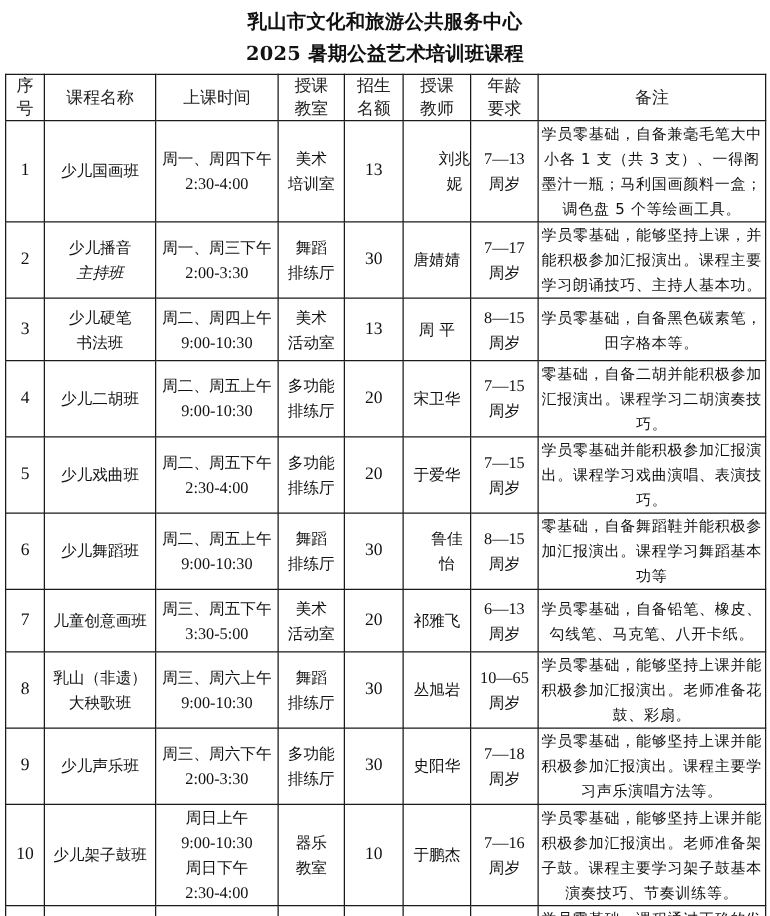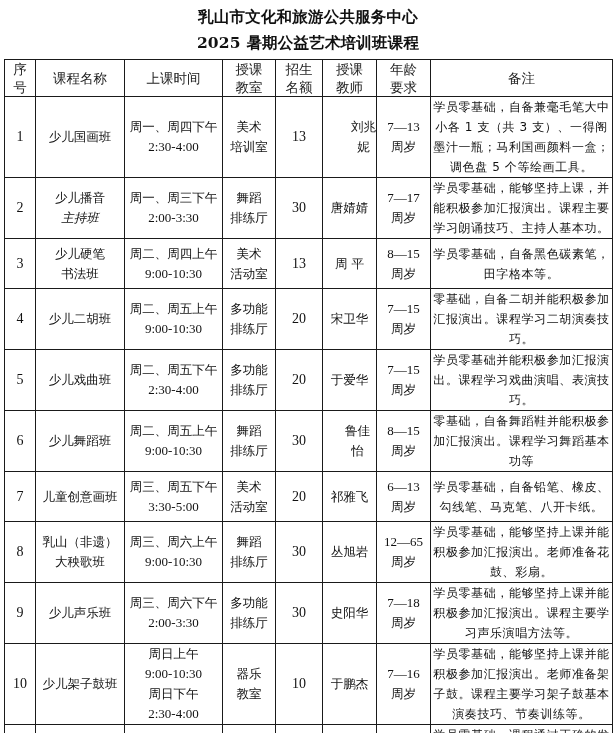--- a/index.html
+++ b/index.html
@@ -290,21 +290,21 @@
         </td>
         <td class="sans">
           <span style="display: block;">舞蹈</span>
           <span style="display: block;">排练厅</span>
         </td>
         <td class="num">30</td>
         <td class="sans">
           <span style="display: block;">丛旭岩</span>
         </td>
         <td>
-          <span class="age-range">12—65</span>
+          <span class="age-range">10—65</span>
           <span class="age-unit">周岁</span>
         </td>
         <td class="note">学员零基础，能够坚持上课并能积极参加汇报演出。老师准备花鼓、彩扇。</td>
       </tr>
       <tr style="height: 61px;">
         <td class="num">9</td>
         <td class="sans">
           <span style="display: block; text-align: center;">少儿声乐班</span>
         </td>
         <td class="sans">

